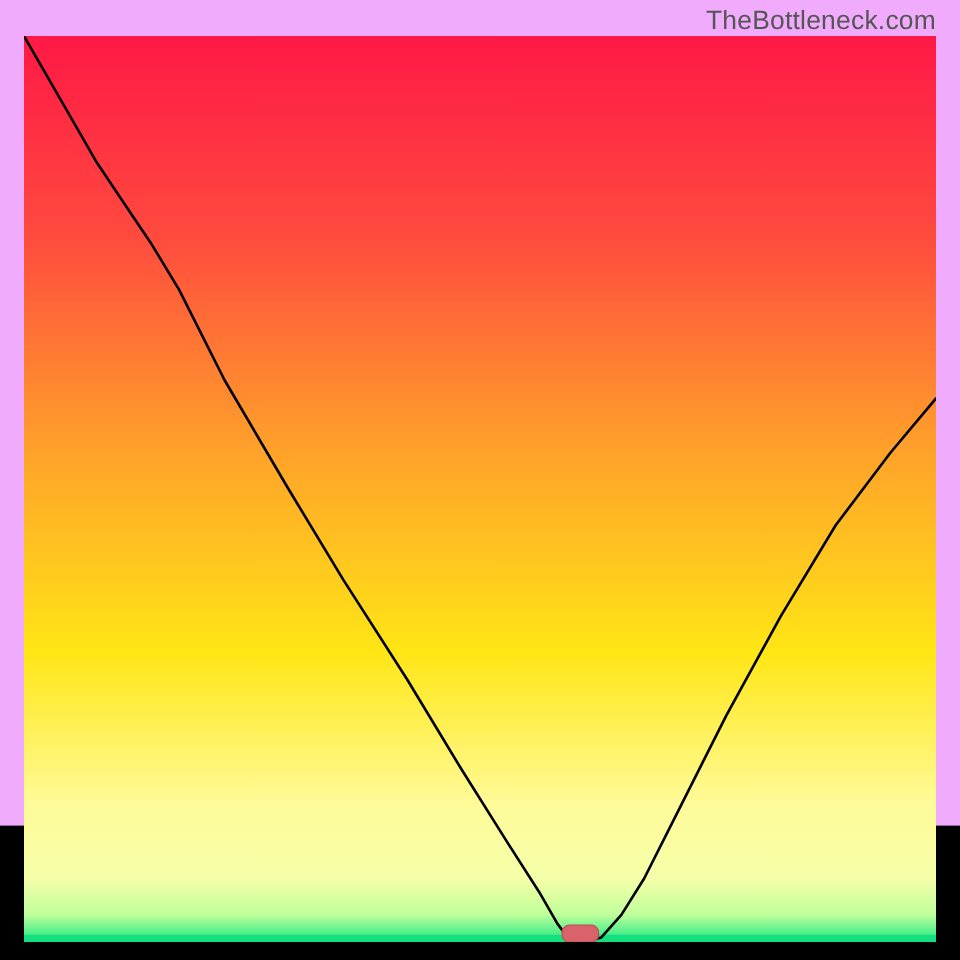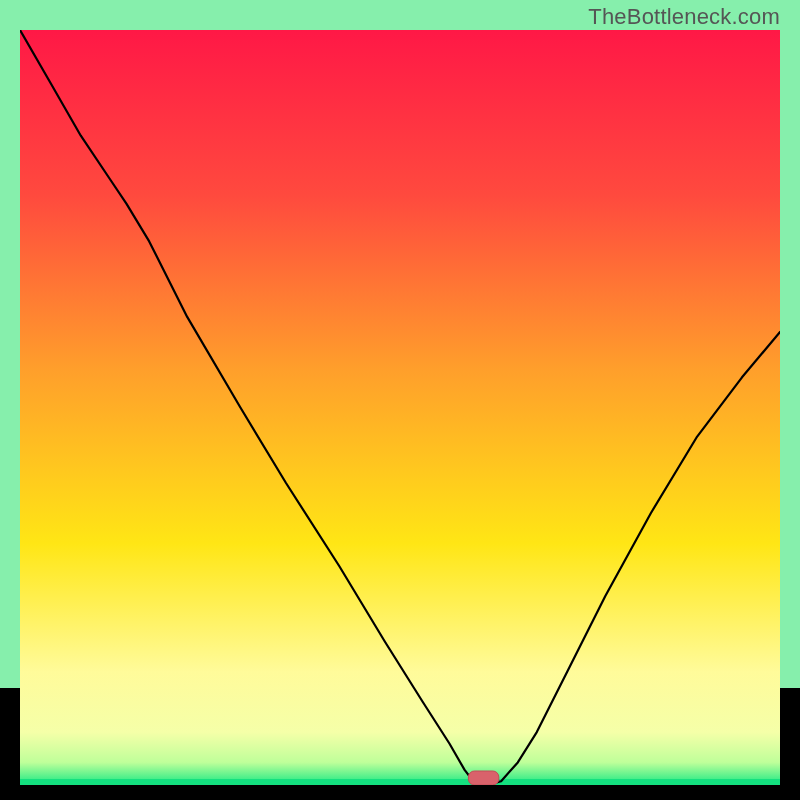--- a/index.html
+++ b/index.html
@@ -7,21 +7,21 @@
     padding: 0;
     width: 800px;
     height: 800px;
     overflow: hidden;
     background: #000;
     font-family: Arial, Helvetica, sans-serif;
   }
   .outer {
     width: 800px;
     height: 688px;
-    background: #86efac;
+    background: #f0abfc;
     position: relative;
   }
   .watermark {
     position: absolute;
     top: 4px;
     right: 20px;
     color: #555;
     font-size: 22px;
     font-weight: 500;
     letter-spacing: 0.2px;

